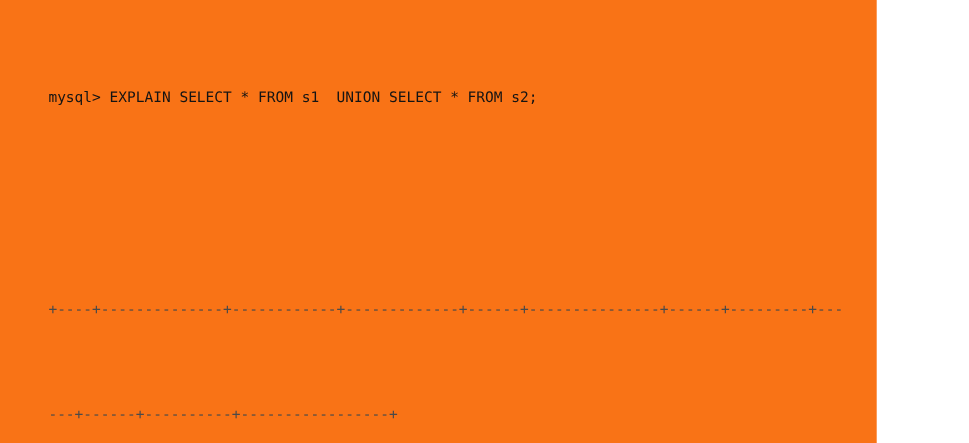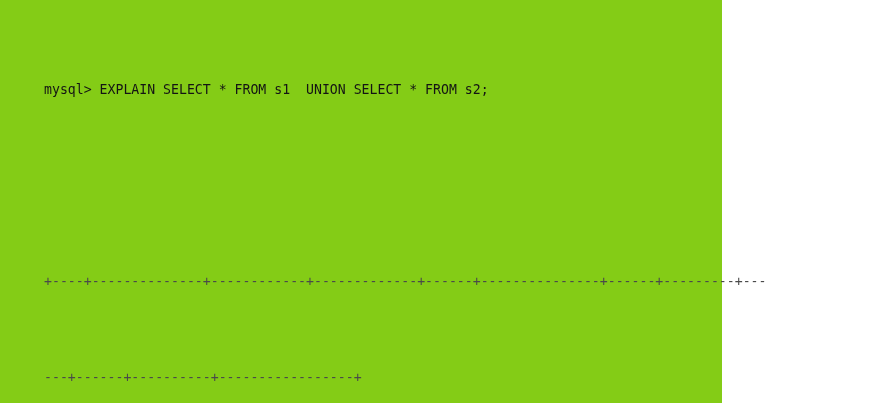--- a/index.html
+++ b/index.html
@@ -8,23 +8,23 @@
     background: #ffffff;
   }
   body {
     width: 881px;
     height: 403px;
     overflow: hidden;
     font-family: "DejaVu Sans Mono", "Liberation Mono", monospace;
   }
   #terminal {
     box-sizing: border-box;
-    width: 722px;
+    width: 797px;
     height: 403px;
-    background: #84cc16;
+    background: #f97316;
     color: #1a1a1a;
     padding: 6px 0 0 44px;
     font-family: "DejaVu Sans Mono", "Liberation Mono", monospace;
     font-size: 13.2px;
     line-height: 24px;
     letter-spacing: 0px;
     white-space: pre;
     tab-size: 8;
   }
   .line {

